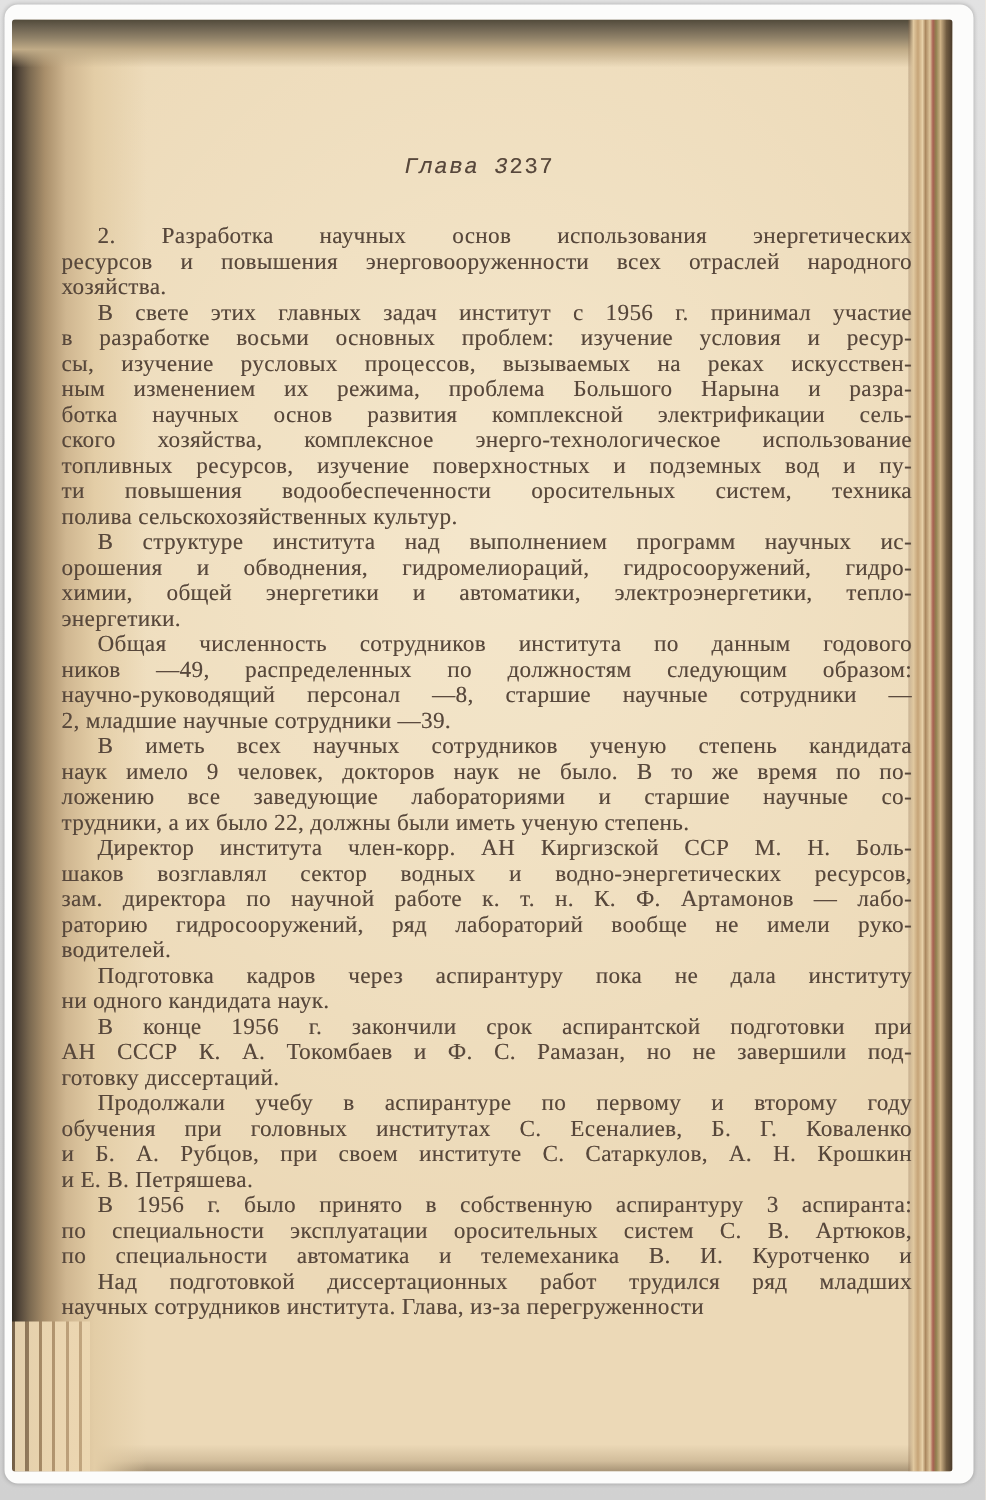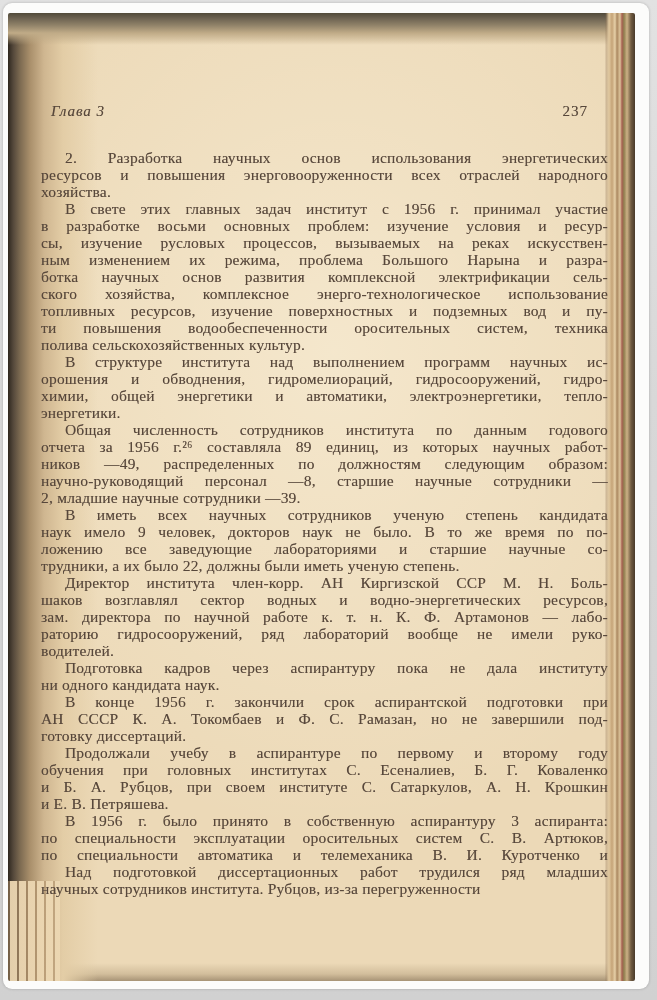--- a/index.html
+++ b/index.html
@@ -37,22 +37,22 @@
     background-size:52px 100px, 30px 100%, 100% 34px, 95px 100%, 100% 20px, 100% 100%;
     background-position:left bottom, right top, left top, left top, left bottom, center;
   }
   .content{
     position:absolute;left:33px;right:27px;top:90px;
     color:#57473b;
     font-size:15.4px;line-height:17px;letter-spacing:.25px;
     text-shadow:.2px .2px .3px rgba(87,71,58,.45);
   }
   .running-head{
-    display:flex;justify-content:space-between;align-items:baseline;
-    margin-bottom:29px;font-size:15px;
+    display:flex;justify-content:center;align-items:baseline;
+    margin-bottom:29px;font-size:15px;font-family:Liberation Mono, monospace;
   }
   .running-head .chapter{font-style:italic;padding-left:10px;letter-spacing:1px}
   .running-head .pagenum{margin-right:20px;letter-spacing:1px}
   .para{margin:0}
   .para .line{text-align:justify;text-align-last:justify}
   .para .line.first{text-indent:24px}
   .para .line.last{text-align-last:left}
 </style>
 </head>
 <body>
@@ -82,21 +82,20 @@
             <div class="line last">полива сельскохозяйственных культур.</div>
           </div>
           <div class="para">
             <div class="line first">В структуре института над выполнением программ научных ис-</div>
             <div class="line">орошения и обводнения, гидромелиораций, гидросооружений, гидро-</div>
             <div class="line">химии, общей энергетики и автоматики, электроэнергетики, тепло-</div>
             <div class="line last">энергетики.</div>
           </div>
           <div class="para">
             <div class="line first">Общая численность сотрудников института по данным годового</div>
-            <div class="line">отчета за 1956 г.²⁶ составляла 89 единиц, из которых научных работ-</div>
             <div class="line">ников —49, распределенных по должностям следующим образом:</div>
             <div class="line">научно-руководящий персонал —8, старшие научные сотрудники —</div>
             <div class="line last">2, младшие научные сотрудники —39.</div>
           </div>
           <div class="para">
             <div class="line first">В иметь всех научных сотрудников ученую степень кандидата</div>
             <div class="line">наук имело 9 человек, докторов наук не было. В то же время по по-</div>
             <div class="line">ложению все заведующие лабораториями и старшие научные со-</div>
             <div class="line last">трудники, а их было 22, должны были иметь ученую степень.</div>
           </div>
@@ -122,18 +121,18 @@
             <div class="line">и Б. А. Рубцов, при своем институте С. Сатаркулов, А. Н. Крошкин</div>
             <div class="line last">и Е. В. Петряшева.</div>
           </div>
           <div class="para">
             <div class="line first">В 1956 г. было принято в собственную аспирантуру 3 аспиранта:</div>
             <div class="line">по специальности эксплуатации оросительных систем С. В. Артюков,</div>
             <div class="line">по специальности автоматика и телемеханика В. И. Куротченко и</div>
           </div>
           <div class="para">
             <div class="line first">Над подготовкой диссертационных работ трудился ряд младших</div>
-            <div class="line last">научных сотрудников института. Рубцов, из-за перегруженности</div>
+            <div class="line last">научных сотрудников института. Глава, из-за перегруженности</div>
           </div>
         </div>
     </div>
   </div>
 </div>
 
 </body></html>

